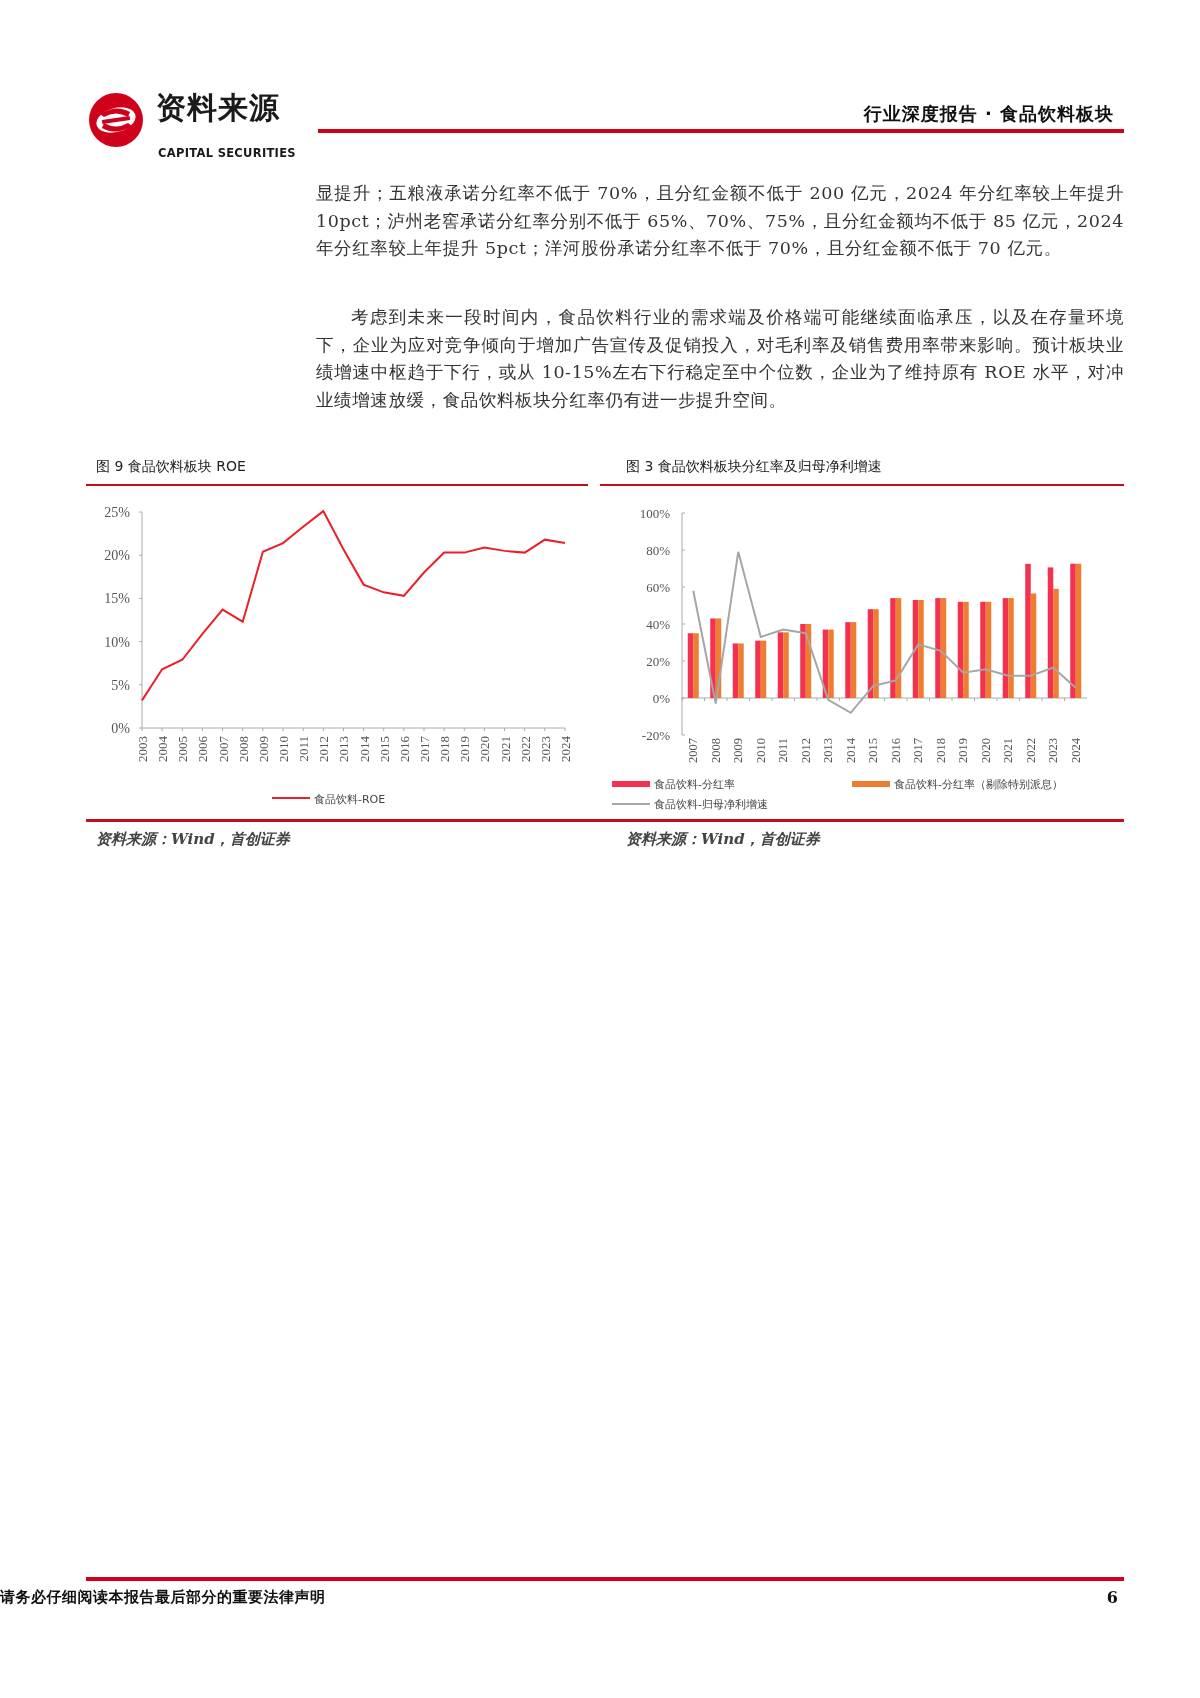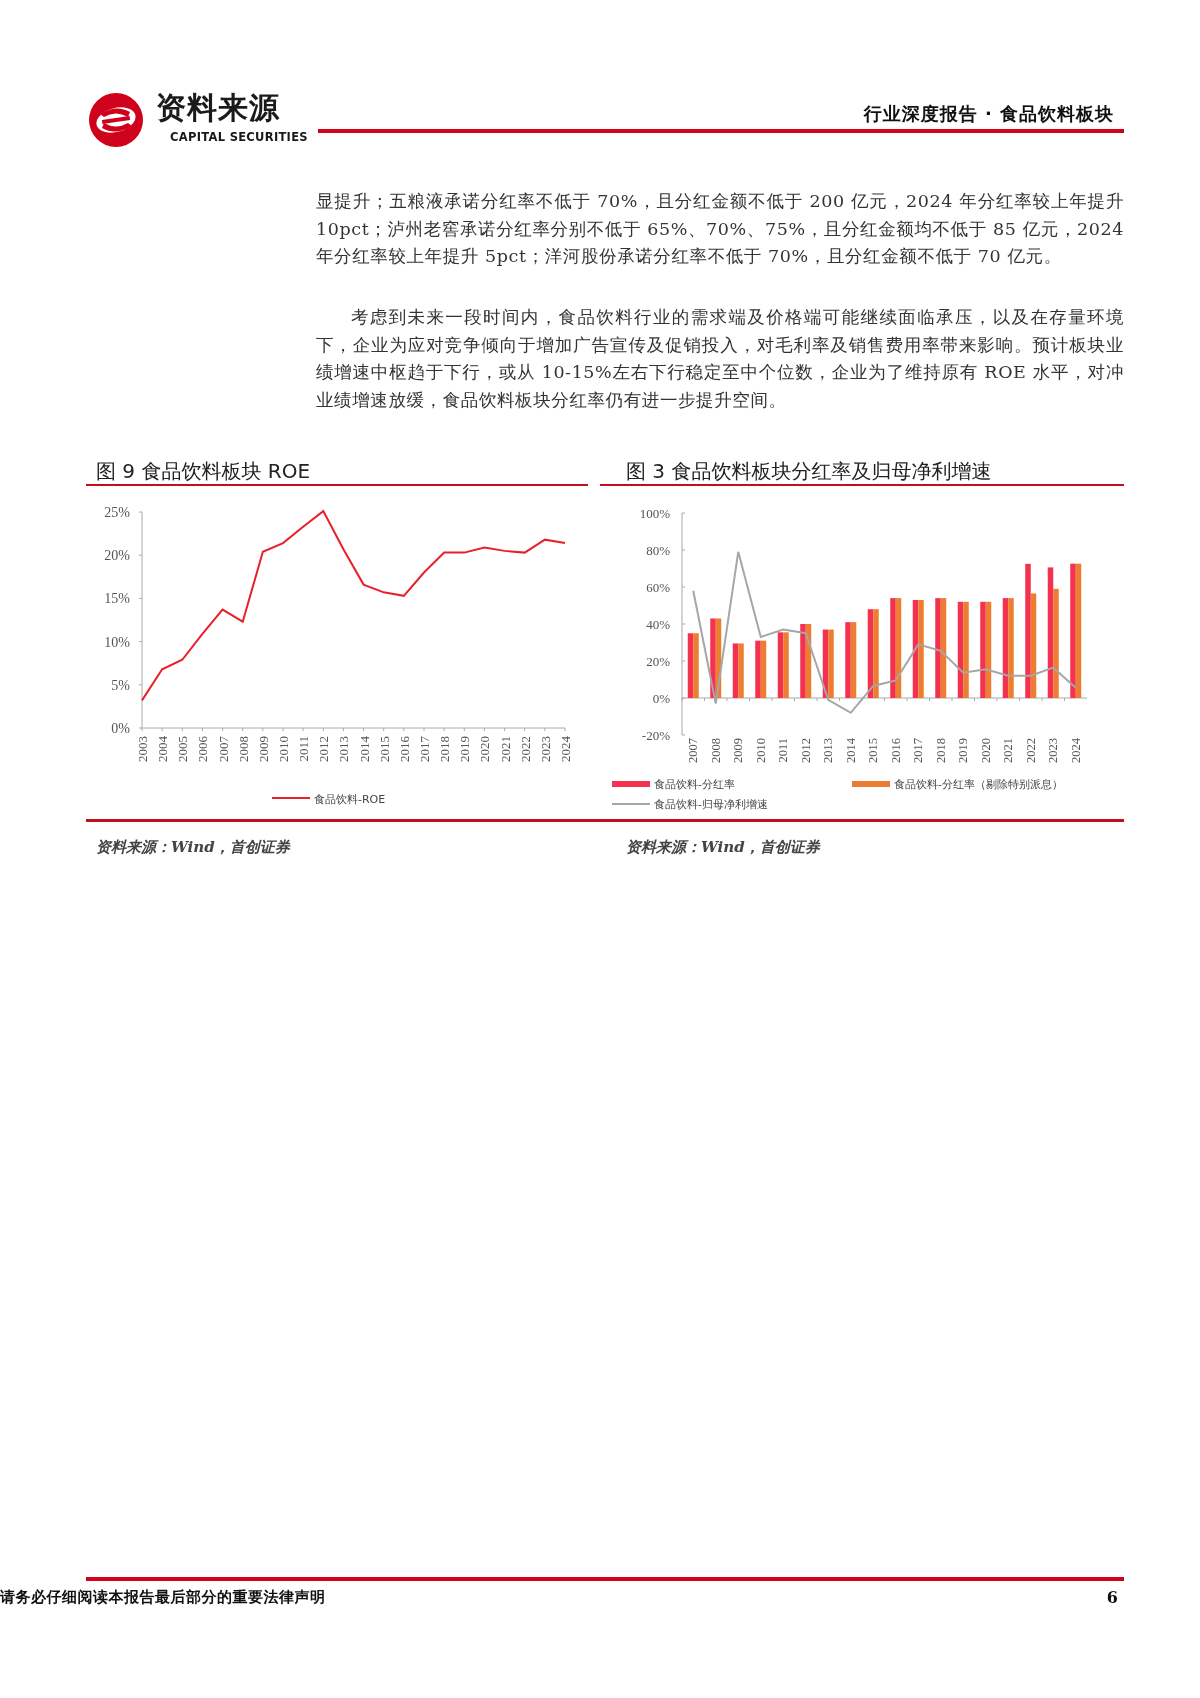--- a/index.html
+++ b/index.html
@@ -5,38 +5,38 @@
   html, body { margin: 0; padding: 0; background: #ffffff; }
   body { width: 1200px; height: 1698px; position: relative; overflow: hidden;
          font-family: "DejaVu Serif", "Liberation Serif", serif; color: #222; }
   .abs { position: absolute; }
 
   
   .logo { left: 86px; top: 88px; width: 230px; height: 64px; }
   .logo-mark { position: absolute; left: 0; top: 2px; width: 60px; height: 60px; }
   .logo-cn { position: absolute; left: 70px; top: 2px; font-family: "DejaVu Sans", sans-serif;
              font-weight: bold; font-size: 30px; letter-spacing: 1px; color: #1a1a1a; line-height: 36px; }
-  .logo-en { position: absolute; left: 72px; top: 42px; font-family: "DejaVu Sans", sans-serif;
-             font-weight: bold; font-size: 11.5px; color: #1a1a1a; letter-spacing: 0.3px; margin-left: 12px; }
+  .logo-en { position: absolute; left: 72px; top: 58px; font-family: "DejaVu Sans", sans-serif;
+             font-weight: bold; font-size: 11.5px; color: #1a1a1a; letter-spacing: 0.3px; }
   .header-rule { left: 318px; top: 129px; width: 806px; height: 4px; background: #d0021b; }
   .header-right { right: 86px; top: 102px; font-family: "DejaVu Sans", sans-serif;
                   font-weight: bold; font-size: 18px; color: #111; letter-spacing: 1px; }
 
   
   .para { left: 316px; width: 808px; font-size: 17.5px; line-height: 27.5px; color: #333;
           text-align: justify; letter-spacing: 0.6px; }
-  .p1 { top: 180px; margin-top: 8px; }
+  .p1 { top: 180px; }
   .p2 { top: 304px; text-indent: 2em; }
 
   
-  .fig-title { top: 458px; font-family: "DejaVu Sans", sans-serif; font-size: 20px; color: #222; }
+  .fig-title { top: 458px; font-family: "DejaVu Sans", sans-serif; font-size: 14px; color: #222; }
   .fig-rule { height: 2px; background: #c0101d; }
   .fig-bottom-rule { top: 819px; left: 86px; width: 1038px; height: 3px; background: #c0101d; }
   .source { top: 830px; font-family: "DejaVu Serif", serif; font-style: italic; font-weight: bold;
-            font-size: 15px; color: #444; margin-top: 8px; }
+            font-size: 15px; color: #444; }
 
   svg text { font-family: "Liberation Serif", "DejaVu Serif", serif; fill: #555; }
   .legend-txt { font-family: "DejaVu Sans", sans-serif; font-size: 11px; fill: #444; }
 
   
   .footer-rule { left: 86px; top: 1577px; width: 1038px; height: 4px; background: #d0021b; }
   .footer-text { left: 0; width: 1200px; top: 1588px; text-align: left; font-family: "DejaVu Sans", sans-serif;
                  font-weight: bold; font-size: 15px; color: #111; letter-spacing: 0.5px; }
   .page-num { right: 82px; top: 1588px; font-family: "DejaVu Serif", serif; font-weight: bold; font-size: 16px; color: #111; }
 </style>

